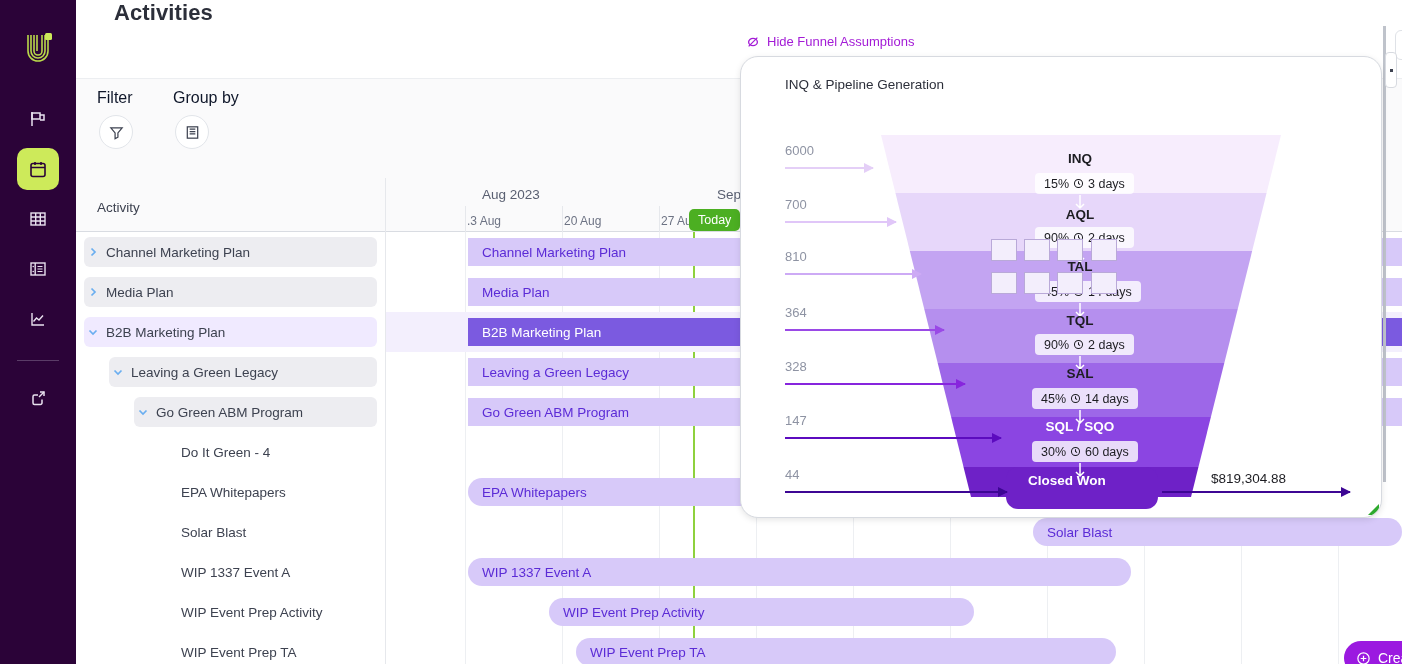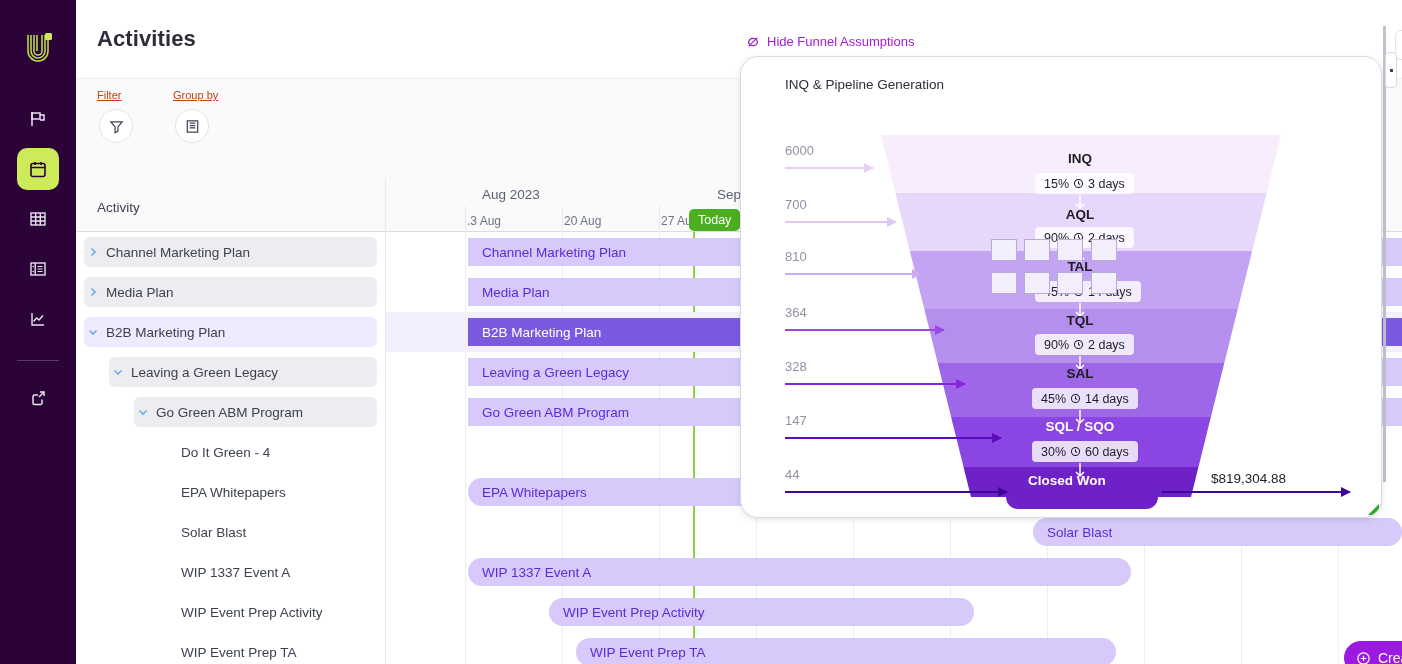--- a/index.html
+++ b/index.html
@@ -26,31 +26,31 @@
   }
   .rail-btn.active { background: #cdea5a; color: #2b0338; }
   .rail-divider { width: 42px; height: 1px; background: #5a3c67; margin: 12px 0 8px; }
 
   
   .main {
     position: absolute; left: 76px; top: 0; width: 1326px; height: 664px;
     background: #ffffff;
   }
   .page-header {
-    height: 78px; display: flex; align-items: center; padding-left: 21px;
+    height: 78px; display: flex; padding-left: 38px;
     background:#fff;
   }
   .page-title { font-size: 22px; font-weight: 700; color: #2c2f3a; letter-spacing:.1px;}
 
   .toolbar {
     height: 100px; background: #fafafb; border-top: 1px solid #eceef1;
     padding: 10px 0 0 21px; display: flex; gap: 40px;
   }
   .tool-group { display: flex; flex-direction: column; gap: 8px; }
-  .tool-label { font-size: 11px; color: #c2410c; text-decoration: underline; }
+  .tool-label { font-size: 16px; color: #0f172a; }
   .tool-circle {
     width: 34px; height: 34px; border-radius: 50%; background: #fff;
     border: 1px solid #e2e5ea; display: flex; align-items: center; justify-content: center;
     color: #3d4250; margin-left: 2px;
   }
 
   
   .gantt { position: absolute; left: 0; top: 178px; width: 1326px; height: 486px; }
   .gantt-head {
     position: absolute; left:0; top:0; width: 1326px; height: 54px;

